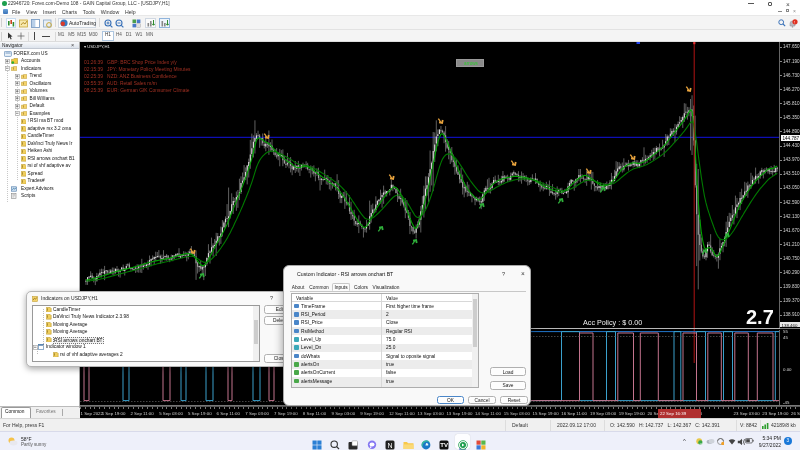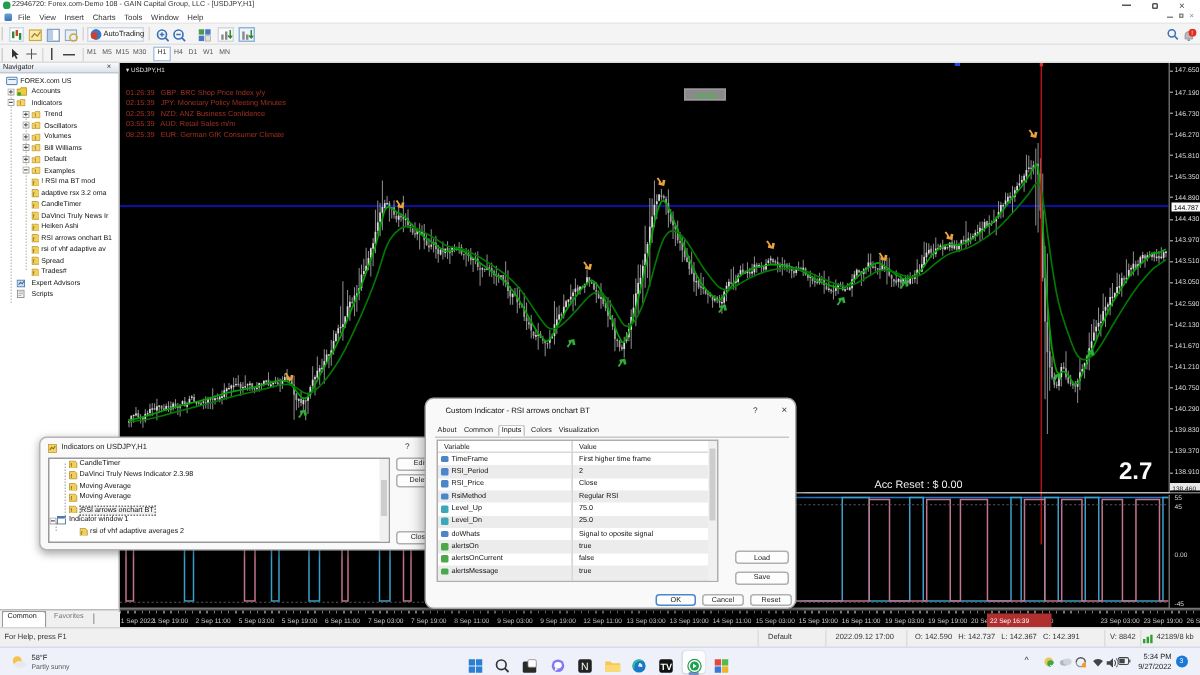--- a/index.html
+++ b/index.html
@@ -1197,22 +1197,22 @@
     <rect x="693.2" y="42" width="2.2" height="2.2" fill="#e03030"></rect>
     <line x1="80" y1="331.6" x2="779" y2="331.6" stroke="#2277cc" stroke-width="1"></line>
       <line x1="80" y1="333.2" x2="530" y2="333.2" stroke="#b05a76" stroke-width="0.8"></line>
       <path d="M84 333.0 L84 400.6 L89 400.6 L89 333.0 M163 333.0 L163 400.6 L170 400.6 L170 333.0 M228 333.0 L228 400.6 L232 400.6 L232 333.0 M269 333.0 L269 400.6 L274 400.6 L274 333.0 M314 333.0 L314 400.6 L325 400.6 L325 333.0 M368 333.0 L368 400.6 L373 400.6 L373 333.0 M408 333.0 L408 400.6 L415 400.6 L415 333.0 M443 333.0 L443 400.6 L452 400.6 L452 333.0 M488 333.0 L488 400.6 L494 400.6 L494 333.0 M520 333.0 L520 400.6 L525 400.6 L525 333.0" fill="none" stroke="#c4748e" stroke-width="1"></path>
       <path d="M123 331.6 L123 400.6 L129 400.6 L129 331.6 M181 331.6 L181 400.6 L186 400.6 L186 331.6 M206 331.6 L206 400.6 L213 400.6 L213 331.6 M253 331.6 L253 400.6 L260 400.6 L260 331.6 M294 331.6 L294 400.6 L297 400.6 L297 331.6 M339 331.6 L339 400.6 L346 400.6 L346 331.6 M395 331.6 L395 400.6 L400 400.6 L400 331.6 M417 331.6 L417 400.6 L422 400.6 L422 331.6 M463 331.6 L463 400.6 L469 400.6 L469 331.6 M505 331.6 L505 400.6 L511 400.6 L511 331.6" fill="none" stroke="#3aa0cc" stroke-width="1"></path>
       <path d="M530 400.6 L561.5 400.6 L561.5 331.6 L579.5 331.6 L579.5 400.6 L606.5 400.6 L606.5 331.6 L615.5 331.6 L615.5 400.6 L674 400.6 L674 331.6 L680.8 331.6 L680.8 400.6 L696.5 400.6 L696.5 331.6 L705.5 331.6 L705.5 400.6 L723.5 400.6 L723.5 331.6 L732.5 331.6 L732.5 400.6 L775.3 400.6 L775.3 331.6 L779 331.6" fill="none" stroke="#3aa0cc" stroke-width="1"></path>
       <path d="M530 400.6 L579.5 400.6 L579.5 333.0 L593 333.0 L593 400.6 L617.8 400.6 L617.8 333.0 L633.5 333.0 L633.5 400.6 L640.3 400.6 L640.3 333.0 L658.3 333.0 L658.3 400.6 L683 400.6 L683 333.0 L696.5 333.0 L696.5 400.6 L707.8 400.6 L707.8 333.0 L721.3 333.0 L721.3 400.6 L734.8 400.6 L734.8 333.0 L748.3 333.0 L748.3 400.6 L757.3 400.6 L757.3 333.0 L773 333.0 L773 400.6 L779 400.6" fill="none" stroke="#c4748e" stroke-width="1"></path>
     <line x1="80" y1="336.5" x2="779" y2="336.5" stroke="#555" stroke-width="0.8" stroke-dasharray="1.5,1.5"></line>
     <line x1="80" y1="401.5" x2="779" y2="401.5" stroke="#555" stroke-width="0.8" stroke-dasharray="1.5,1.5"></line>
   </svg>
-  <div class="abs" style="left:503px;top:276px;font-size:7.2px;color:#f0f0f0;">Acc Reset : $ 0.00</div>
-  <div class="abs" style="left:666px;top:264px;font-size:16px;font-weight:bold;color:#fafafa;">2.7</div>
+  <div class="abs" style="left:503px;top:276px;font-size:7.2px;color:#f0f0f0;">Acc Policy : $ 0.00</div>
+  <div class="abs" style="left:666px;top:264px;font-size:20px;font-weight:bold;color:#fafafa;">2.7</div>
   <div class="abs" style="left:699px;top:0;width:1px;height:285.5px;background:#666;"></div>
   <div class="abs" style="left:0;top:285.5px;width:720px;height:1.6px;background:#b8b8b8;"></div>
   <div class="abs" style="left:699px;top:287.5px;width:1px;height:76.5px;background:#666;"></div>
   <div class="abs" style="left:0;top:363.2px;width:720px;height:1px;background:#777;"></div>
 </div>
 <div class="abs" style="left:780px;top:42px;width:20px;height:363px;background:#000;"></div>
 <div style="position:absolute;left:783px;top:44.4px;font-size:4.6px;color:#d8d8d8;letter-spacing:0px">147.650</div>
 <div style="position:absolute;left:780px;top:46.8px;width:2px;height:1px;background:#888"></div>
 <div style="position:absolute;left:783px;top:58.5px;font-size:4.6px;color:#d8d8d8;letter-spacing:0px">147.190</div>
 <div style="position:absolute;left:780px;top:60.9px;width:2px;height:1px;background:#888"></div>

